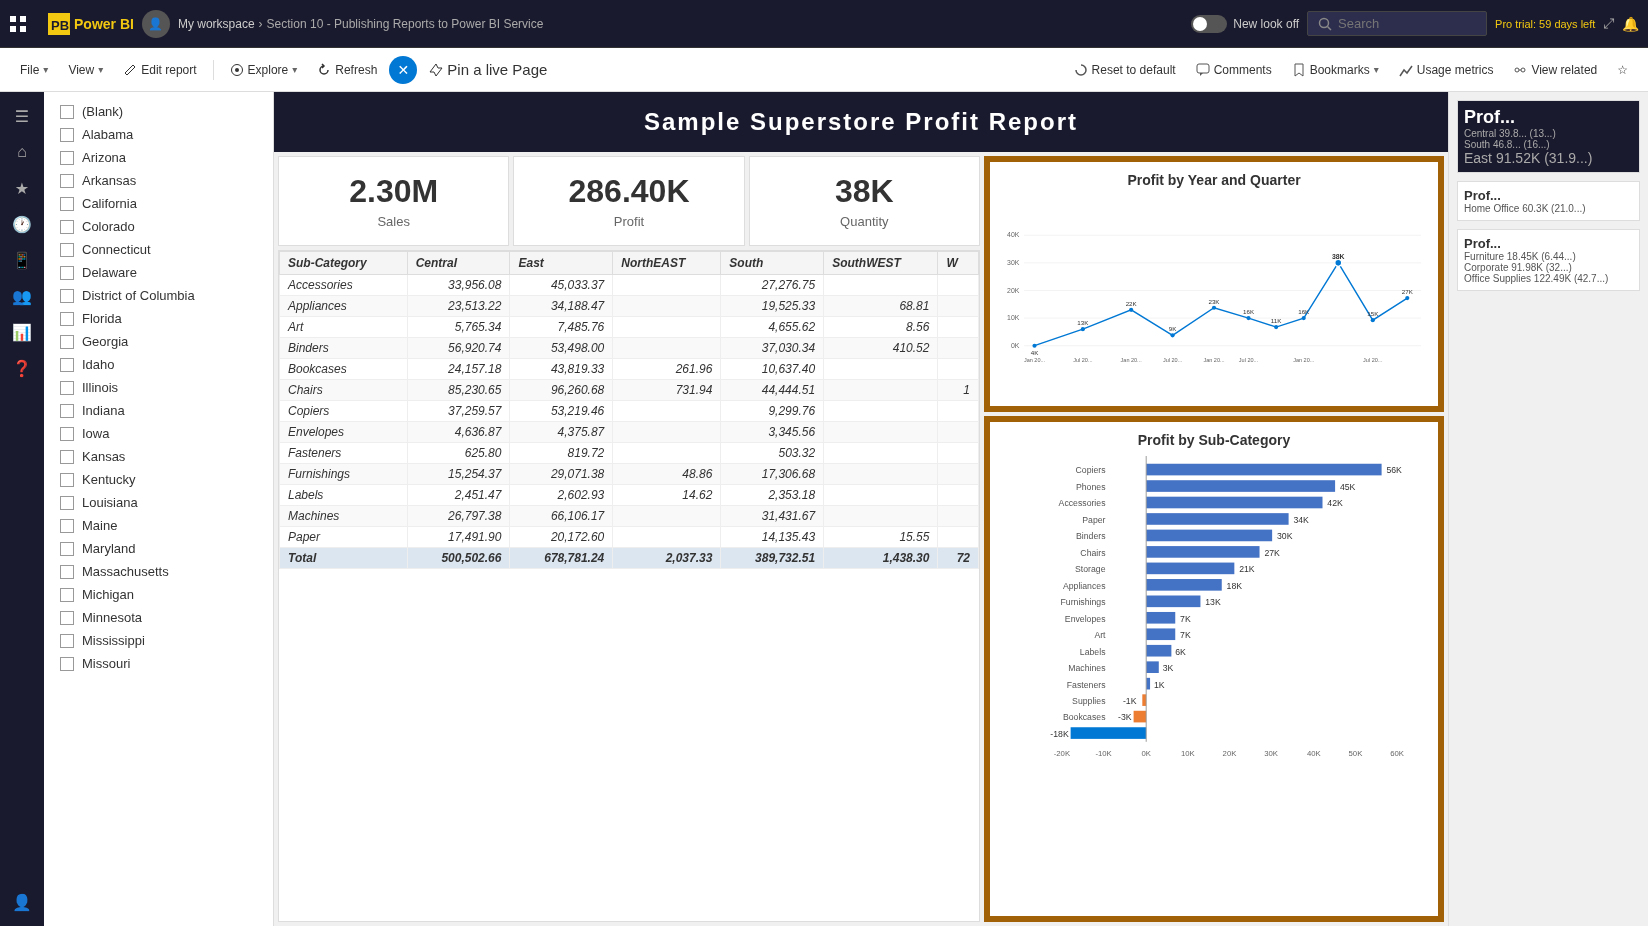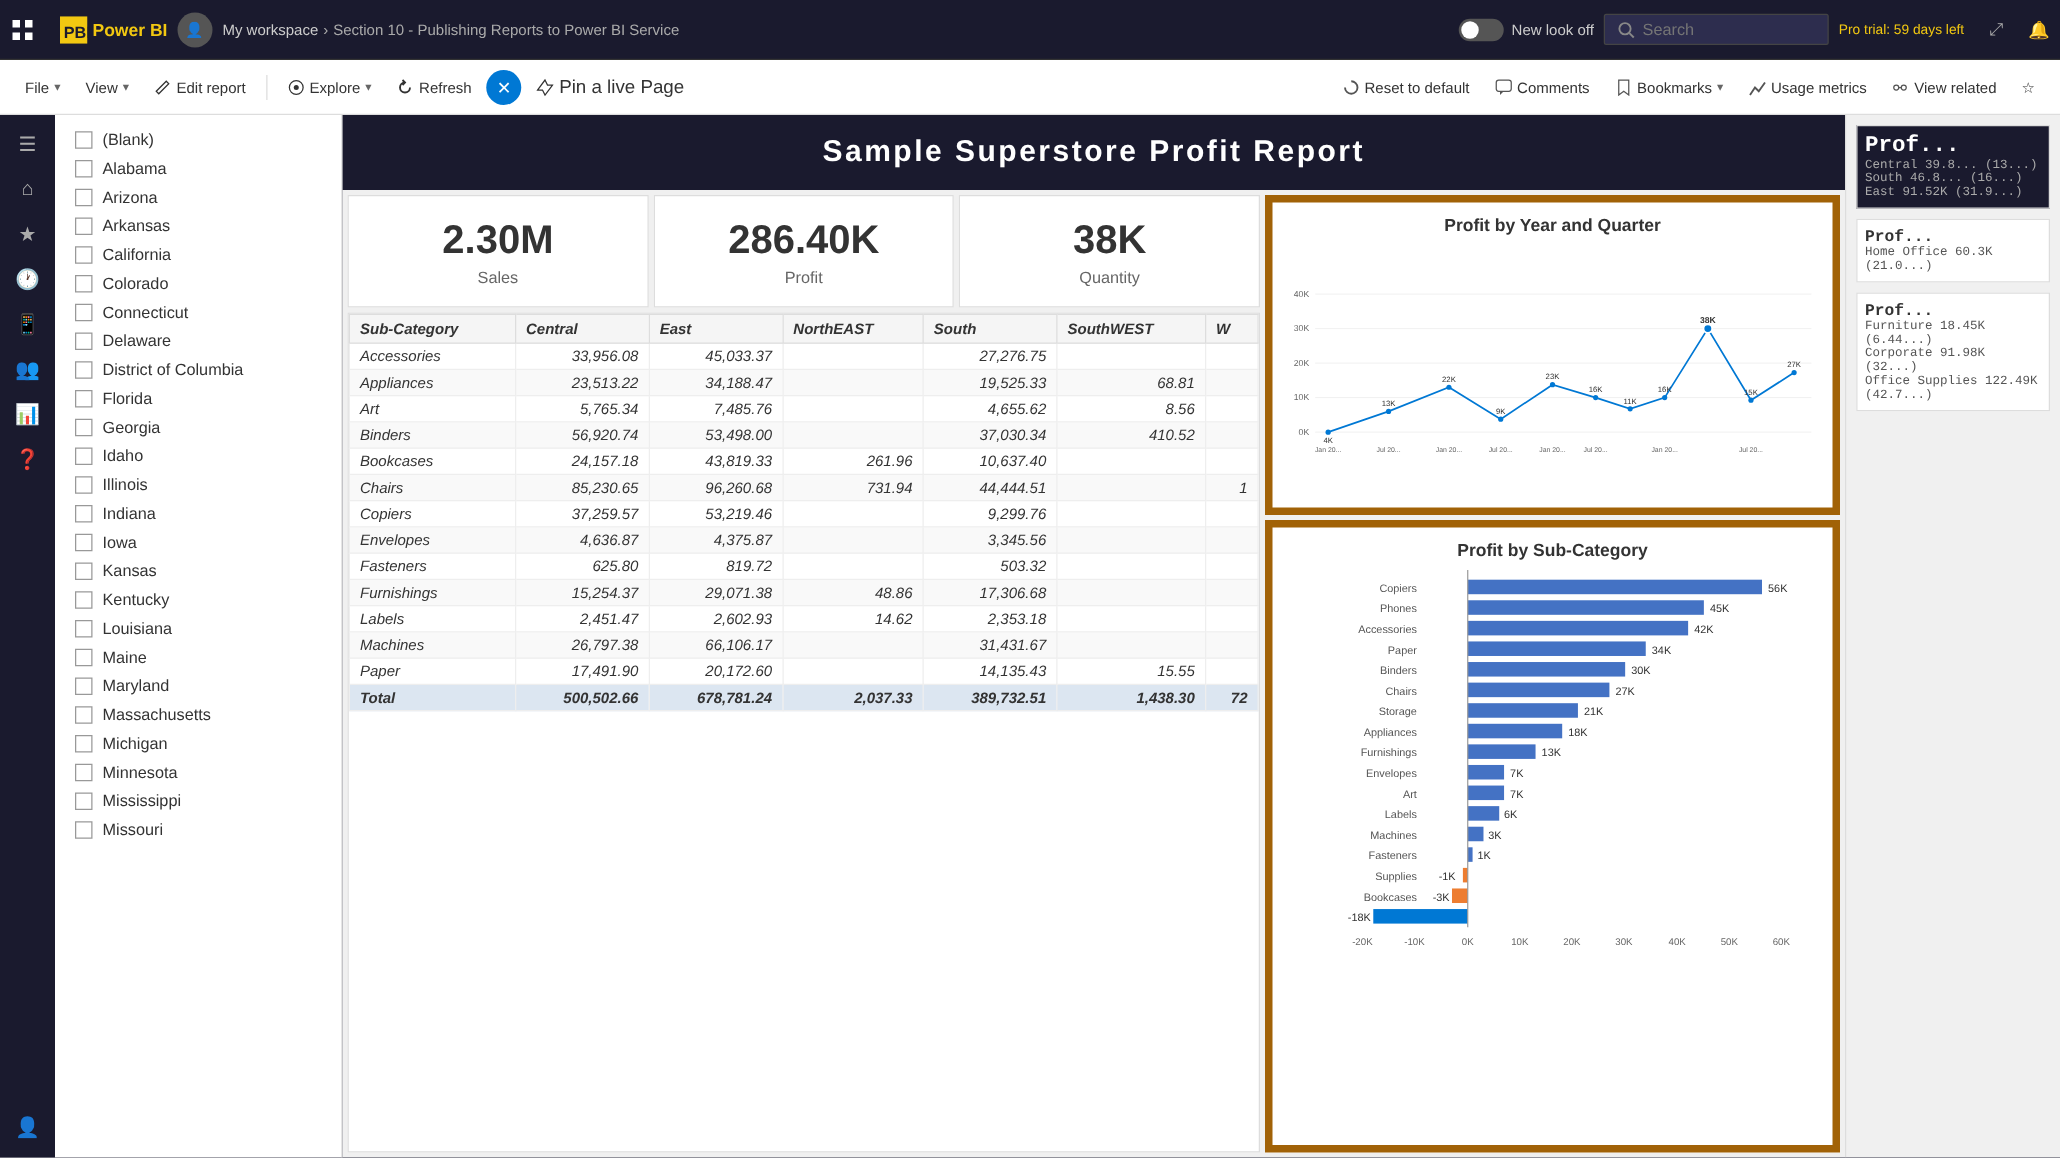--- a/index.html
+++ b/index.html
@@ -13,21 +13,21 @@
     .topbar-grid { display: flex; align-items: center; width: 32px; height: 32px; color: #fff; cursor: pointer; }
     .topbar-logo { display: flex; align-items: center; gap: 4px; color: #f2c811; font-weight: 700; font-size: 14px; }
     .topbar-avatar { width: 28px; height: 28px; border-radius: 50%; background: #555; display: flex; align-items: center; justify-content: center; font-size: 12px; }
     .breadcrumb { font-size: 12px; color: #ccc; display: flex; align-items: center; gap: 4px; flex: 1; }
     .breadcrumb span { color: #aaa; }
     .toggle-area { display: flex; align-items: center; gap: 6px; font-size: 12px; color: #ccc; }
     .toggle { width: 36px; height: 18px; background: #555; border-radius: 9px; position: relative; cursor: pointer; }
     .toggle-knob { width: 14px; height: 14px; background: #fff; border-radius: 50%; position: absolute; top: 2px; left: 2px; }
     .search-box { display: flex; align-items: center; background: #2d2d4e; border: 1px solid #444; border-radius: 2px; padding: 4px 10px; gap: 6px; width: 180px; }
     .search-box input { background: none; border: none; outline: none; color: #ccc; font-size: 13px; width: 120px; }
-    .topbar-right { display: flex; align-items: center; gap: 20px; font-size: 12px; color: #ccc; }
+    .topbar-right { display: flex; align-items: center; gap: 8px; font-size: 12px; color: #ccc; }
     .pro-trial { font-size: 11px; color: #f2c811; }
 
     
     .toolbar {
       display: flex; align-items: center; height: 44px;
       background: #fff; border-bottom: 1px solid #ddd; padding: 0 12px; gap: 4px;
     }
     .toolbar-btn {
       display: flex; align-items: center; gap: 4px; padding: 4px 8px;
       font-size: 12px; color: #333; cursor: pointer; border-radius: 2px;
@@ -83,21 +83,21 @@
     .line-chart-area { position: relative; height: 200px; }
     .line-chart-svg { width: 100%; height: 100%; }
     .y-axis-label { font-size: 10px; fill: #666; }
     .chart-line { fill: none; stroke: #0078d4; stroke-width: 2; }
 
     
     .bar-chart-area { position: relative; height: 310px; }
     .bar-chart-svg { width: 100%; height: 100%; }
 
     
-    .right-panel { width: 172px; background: #f0f0f0; border-left: 1px solid #ddd; padding: 8px; display: flex; flex-direction: column; gap: 8px; overflow: hidden; font-family: Liberation Mono, monospace; }
+    .right-panel { width: 200px; background: #f0f0f0; border-left: 1px solid #ddd; padding: 8px; display: flex; flex-direction: column; gap: 8px; overflow: hidden; }
     .right-panel-card { background: #fff; border: 1px solid #ddd; padding: 8px; }
 
     
     .body-content { display: flex; flex: 1; overflow: hidden; }
   </style>
 </head>
 <body>
 
 <div class="topbar">
   <div class="topbar-grid">
@@ -659,21 +659,21 @@
           </div>
         </div>
       </div>
     </div>
 
     <div class="right-panel">
       <div class="right-panel-card" style="background:#1a1a2e;padding:6px;">
         <div style="font-size:18px;font-weight:700;color:#fff;">Prof...</div>
         <div style="font-size:10px;color:#aaa;">Central 39.8... (13...)</div>
         <div style="font-size:10px;color:#aaa;">South 46.8... (16...)</div>
-        <div style="font-size:10px;color:#aaa;">East 91.52K (31.9...)</div>
+        <div style="font-size:14px;color:#aaa;">East 91.52K (31.9...)</div>
       </div>
       <div class="right-panel-card" style="padding:6px;">
         <div style="font-size:13px;font-weight:700;color:#333;">Prof...</div>
         <div style="font-size:10px;color:#555;">Home Office 60.3K (21.0...)</div>
       </div>
       <div class="right-panel-card" style="padding:6px;">
         <div style="font-size:13px;font-weight:700;color:#333;">Prof...</div>
         <div style="font-size:10px;color:#555;">Furniture 18.45K (6.44...)</div>
         <div style="font-size:10px;color:#555;">Corporate 91.98K (32...)</div>
         <div style="font-size:10px;color:#555;">Office Supplies 122.49K (42.7...)</div>

